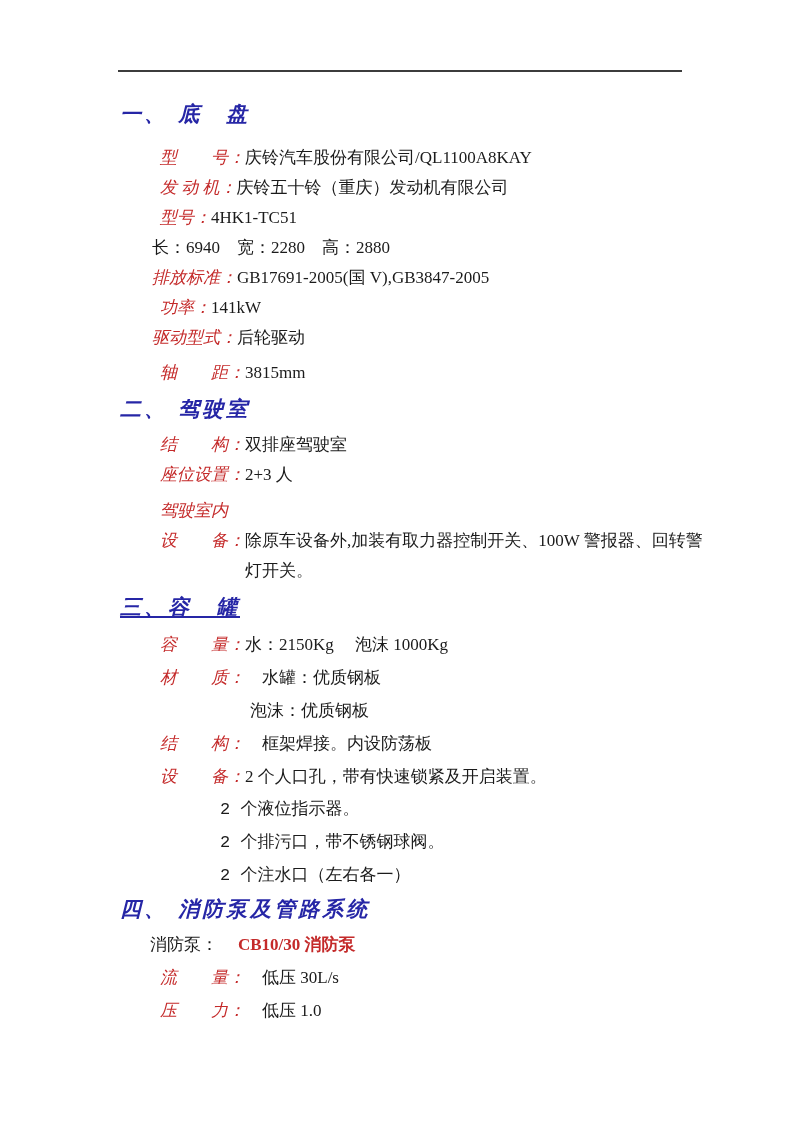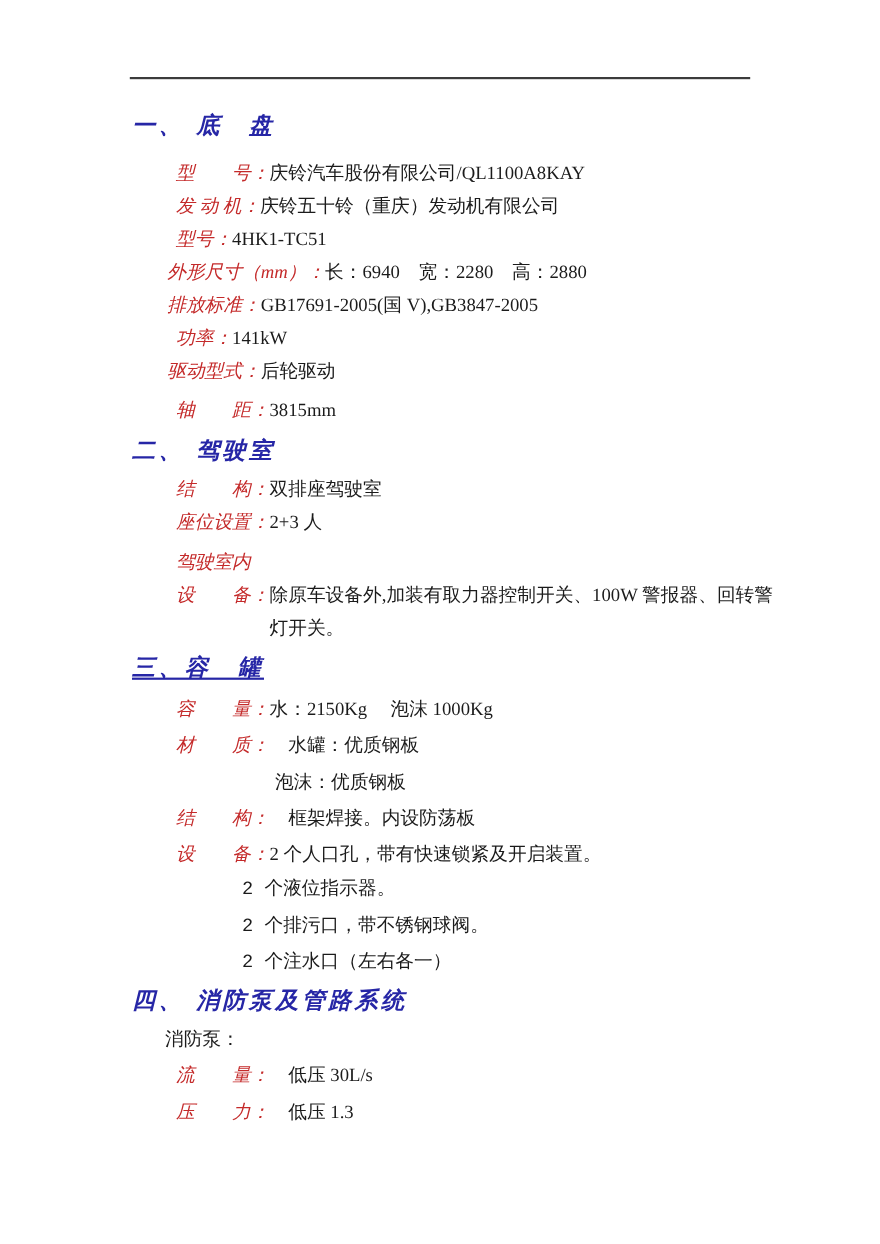--- a/index.html
+++ b/index.html
@@ -49,21 +49,20 @@
     </div>
     <div class="row lab">
       <span class="label">发 动 机：</span>
       <span class="value">庆铃五十铃（重庆）发动机有限公司</span>
     </div>
     <div class="row lab">
       <span class="label">型号：</span>
       <span class="value">4HK1-TC51</span>
     </div>
     <div class="row long">
-      <span class="label">外形尺寸（mm）：</span>
       <span class="value">长：6940　宽：2280　高：2880</span>
     </div>
     <div class="row long">
       <span class="label">排放标准：</span>
       <span class="value">GB17691-2005(国 V),GB3847-2005</span>
     </div>
     <div class="row lab">
       <span class="label">功率：</span>
       <span class="value">141kW</span>
     </div>
@@ -122,24 +121,25 @@
       <span class="value">2 个排污口，带不锈钢球阀。</span>
     </div>
     <div class="row cont1 s3">
       <span class="value">2 个注水口（左右各一）</span>
     </div>
 
     <div class="h h4m">四、 消防泵及管路系统</div>
 
     <div class="row pump s3">
       <span class="label-black">消防泵：</span>
+      <span class="value value-red">CB10/30 消防泵</span>
     </div>
     <div class="row lab s3">
       <span class="label">流　　量：</span>
       <span class="value">　低压 30L/s</span>
     </div>
     <div class="row lab s3">
       <span class="label">压　　力：</span>
-      <span class="value">　低压 1.3</span>
+      <span class="value">　低压 1.0</span>
     </div>
 
   </div>
 </div>
 
 </body></html>

